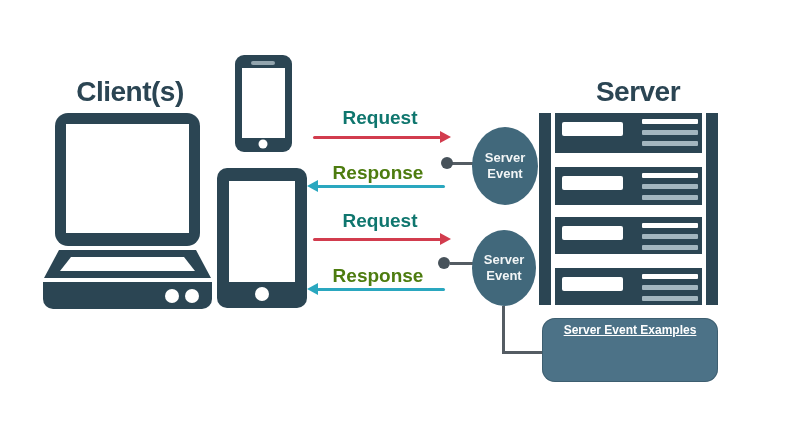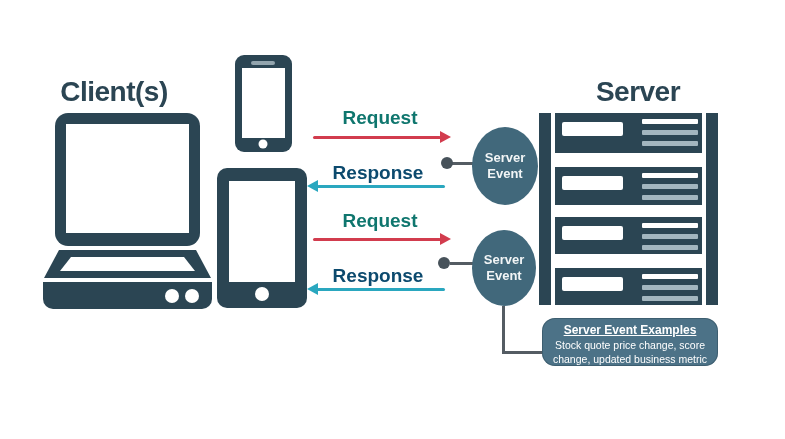--- a/index.html
+++ b/index.html
@@ -7,53 +7,53 @@
     position:relative;width:785px;height:439px;background:#ffffff;overflow:hidden;
     font-family:"Liberation Sans",sans-serif;
   }
   .abs{position:absolute;}
   .title{
     color:#2b4553;font-weight:700;font-size:28px;letter-spacing:-0.5px;
     text-align:center;
   }
   .flow-label{font-weight:700;font-size:19px;text-align:center;width:140px;}
   .req{color:#0f766e;}
-  .resp{color:#0c4a6e;}
+  .resp{color:#4d7c0f;}
   .arrow-line{height:3px;border-radius:2px;}
   .arrow-line.red{background:#d23c4e;}
   .arrow-line.teal{background:#2aa7bf;}
   .head-right{width:0;height:0;border-top:6px solid transparent;border-bottom:6px solid transparent;border-left:11px solid #d23c4e;}
   .head-left{width:0;height:0;border-top:6px solid transparent;border-bottom:6px solid transparent;border-right:11px solid #2aa7bf;}
   .dot{width:12px;height:12px;border-radius:50%;background:#47525a;}
   .conn{background:#545c63;}
   .event-circle{
     border-radius:50%;background:#41687b;color:#f2f5f6;
     display:flex;align-items:center;justify-content:center;text-align:center;
     font-weight:700;font-size:13px;line-height:1.2;white-space:pre-line;
   }
   .rack-bar{width:12px;height:192px;background:#2b4553;}
   .rack-unit{position:absolute;left:16px;width:147px;background:#2b4553;}
   .unit-slot{position:absolute;left:7px;top:9px;width:61px;height:14px;background:#ffffff;border-radius:2px;}
   .unit-line{position:absolute;left:87px;width:56px;height:5px;border-radius:1px;}
   .unit-line.l1{top:6px;background:#ffffff;}
   .unit-line.l2{top:17px;background:#a3b6bf;}
   .unit-line.l3{top:28px;background:#a3b6bf;}
   .examples-box{
-    width:176px;height:48px;background:#4c7287;border-radius:13px;
+    width:176px;height:64px;background:#4c7287;border-radius:13px;
     color:#ffffff;text-align:center;box-shadow:inset 0 0 0 1px rgba(35,58,70,0.35);
   }
   .examples-title{font-size:12px;font-weight:700;text-decoration:underline;margin-top:5px;}
   .examples-body{font-size:10.5px;line-height:1.3;padding:2px 10px 0 10px;}
 </style>
 </head>
 <body>
 
 <div id="canvas">
 
-  <div class="abs title" style="left:24px;top:76px;width:180px;">Client(s)</div>
+  <div class="abs title" style="left:40px;top:76px;width:180px;">Client(s)</div>
 
   <div class="abs title" style="left:558px;top:76px;width:160px;">Server</div>
 
   <div class="abs" style="left:43px;top:112px;">
     <svg width="169" height="198" viewBox="0 0 169 198">
       <rect x="12" y="1" width="145" height="133" rx="13" fill="#2b4553"></rect>
       <rect x="23" y="12" width="123" height="109" fill="#ffffff"></rect>
       <polygon points="16,138 153,138 168,166 1,166" fill="#2b4553"></polygon>
       <polygon points="28,145 141,145 152,159 17,159" fill="#ffffff"></polygon>
       <path d="M0,170 h169 v17 a10,10 0 0 1 -10,10 h-149 a10,10 0 0 1 -10,-10 z" fill="#2b4553"></path>
@@ -133,16 +133,15 @@
       <div class="unit-line l2"></div>
       <div class="unit-line l3"></div>
     </div>
   </div>
 
   <div class="abs conn" style="left:502px;top:306px;width:2.5px;height:47px;"></div>
   <div class="abs conn" style="left:502px;top:351px;width:40px;height:2.5px;"></div>
 
   <div class="abs examples-box" style="left:542px;top:318px;">
     <div class="examples-title">Server Event Examples</div>
-    <div class="examples-body">Stock quote price change, score change, updated business metric</div>
   </div>
 
 </div>
 
 </body></html>

